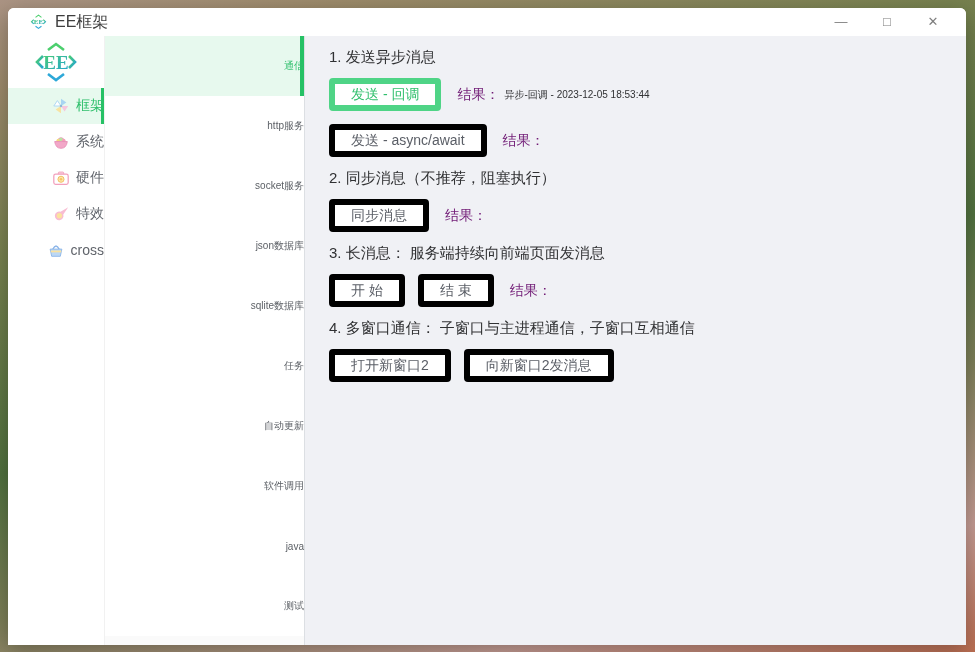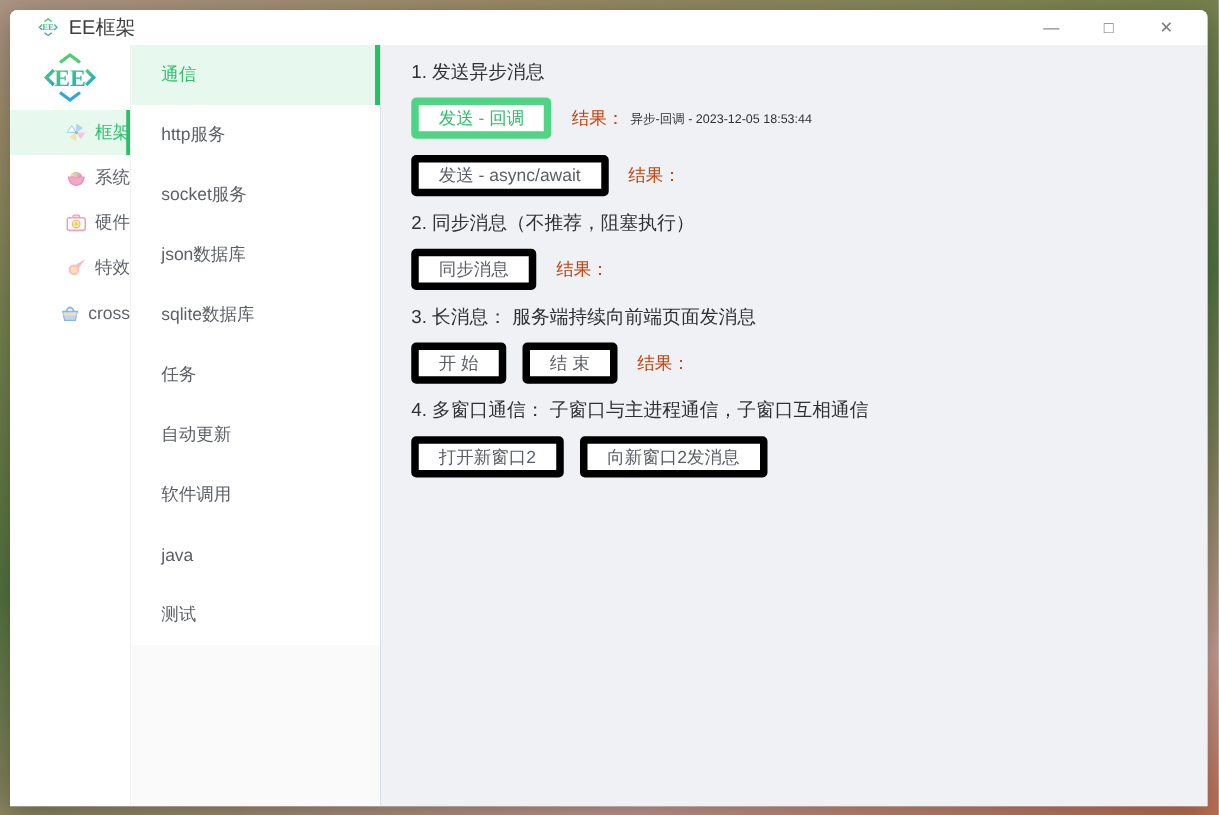--- a/index.html
+++ b/index.html
@@ -25,35 +25,35 @@
   .primary { width:97px; background:#fff; border-right:1px solid #f1f1f1; display:flex; flex-direction:column; }
   .logo-cell { height:52px; display:flex; align-items:center; justify-content:center; }
   .logo-cell svg { width:46px; height:42px; }
   .p-item { height:36px; display:flex; align-items:center; justify-content:flex-end; gap:6px; font-size:14px; color:#60646b; cursor:pointer; }
   .p-item .icon { display:flex; }
   .p-item .icon svg { width:18px; height:18px; display:block; }
   .p-item.selected { background:#e7f9ee; color:#2fbf6c; box-shadow:inset -3px 0 0 #26c165; }
 
   .secondary { width:200px; background:#fafafa; border-right:1px solid #dcdfe3; display:flex; flex-direction:column; }
   .menu { background:#fff; }
-  .s-item { height:48px; display:flex; align-items:center; padding-left:24px; font-size:14px; color:#5c6066; cursor:pointer; }
+  .s-item { height:60px; display:flex; align-items:center; padding-left:24px; font-size:10px; color:#5c6066; cursor:pointer;justify-content:flex-end; }
   .s-item.selected { background:#e7f9ee; color:#2fbf6c; box-shadow:inset -4px 0 0 #26c165; }
 
   .main { flex:1; background:#f0f1f5; padding:12px 18px 0 24px; overflow:hidden; }
   .section { margin-bottom:12px; }
   .section-title { font-size:15px; font-weight:normal; color:#303133; margin:0 0 11px; }
   .row { display:flex; align-items:center; margin-bottom:13px; }
   .row:last-child { margin-bottom:0;align-items:center; }
   .btn {
     height:33px; padding:0 16px; background:#fff; border:6px solid #000000;
     border-radius:4px; font-size:14px; color:#5a5e66; margin-right:13px;
     cursor:pointer; font-family:inherit; white-space:nowrap;
   }
   .btn.success { border-color:#4fd486; color:#2fbf6c; }
-  .result-label { font-size:14px; color:#c2410c; margin-left:3px; white-space:nowrap; }
+  .result-label { font-size:14px; color:#701a75; margin-left:3px; white-space:nowrap; }
   .result-value { font-size:10px; color:#303133; margin-left:5px; white-space:nowrap; }
 </style>
 </head>
 <body>
 
 <div class="window">
 
   <div class="titlebar">
     <span class="logo-sm">
       <svg viewBox="0 0 46 42">

